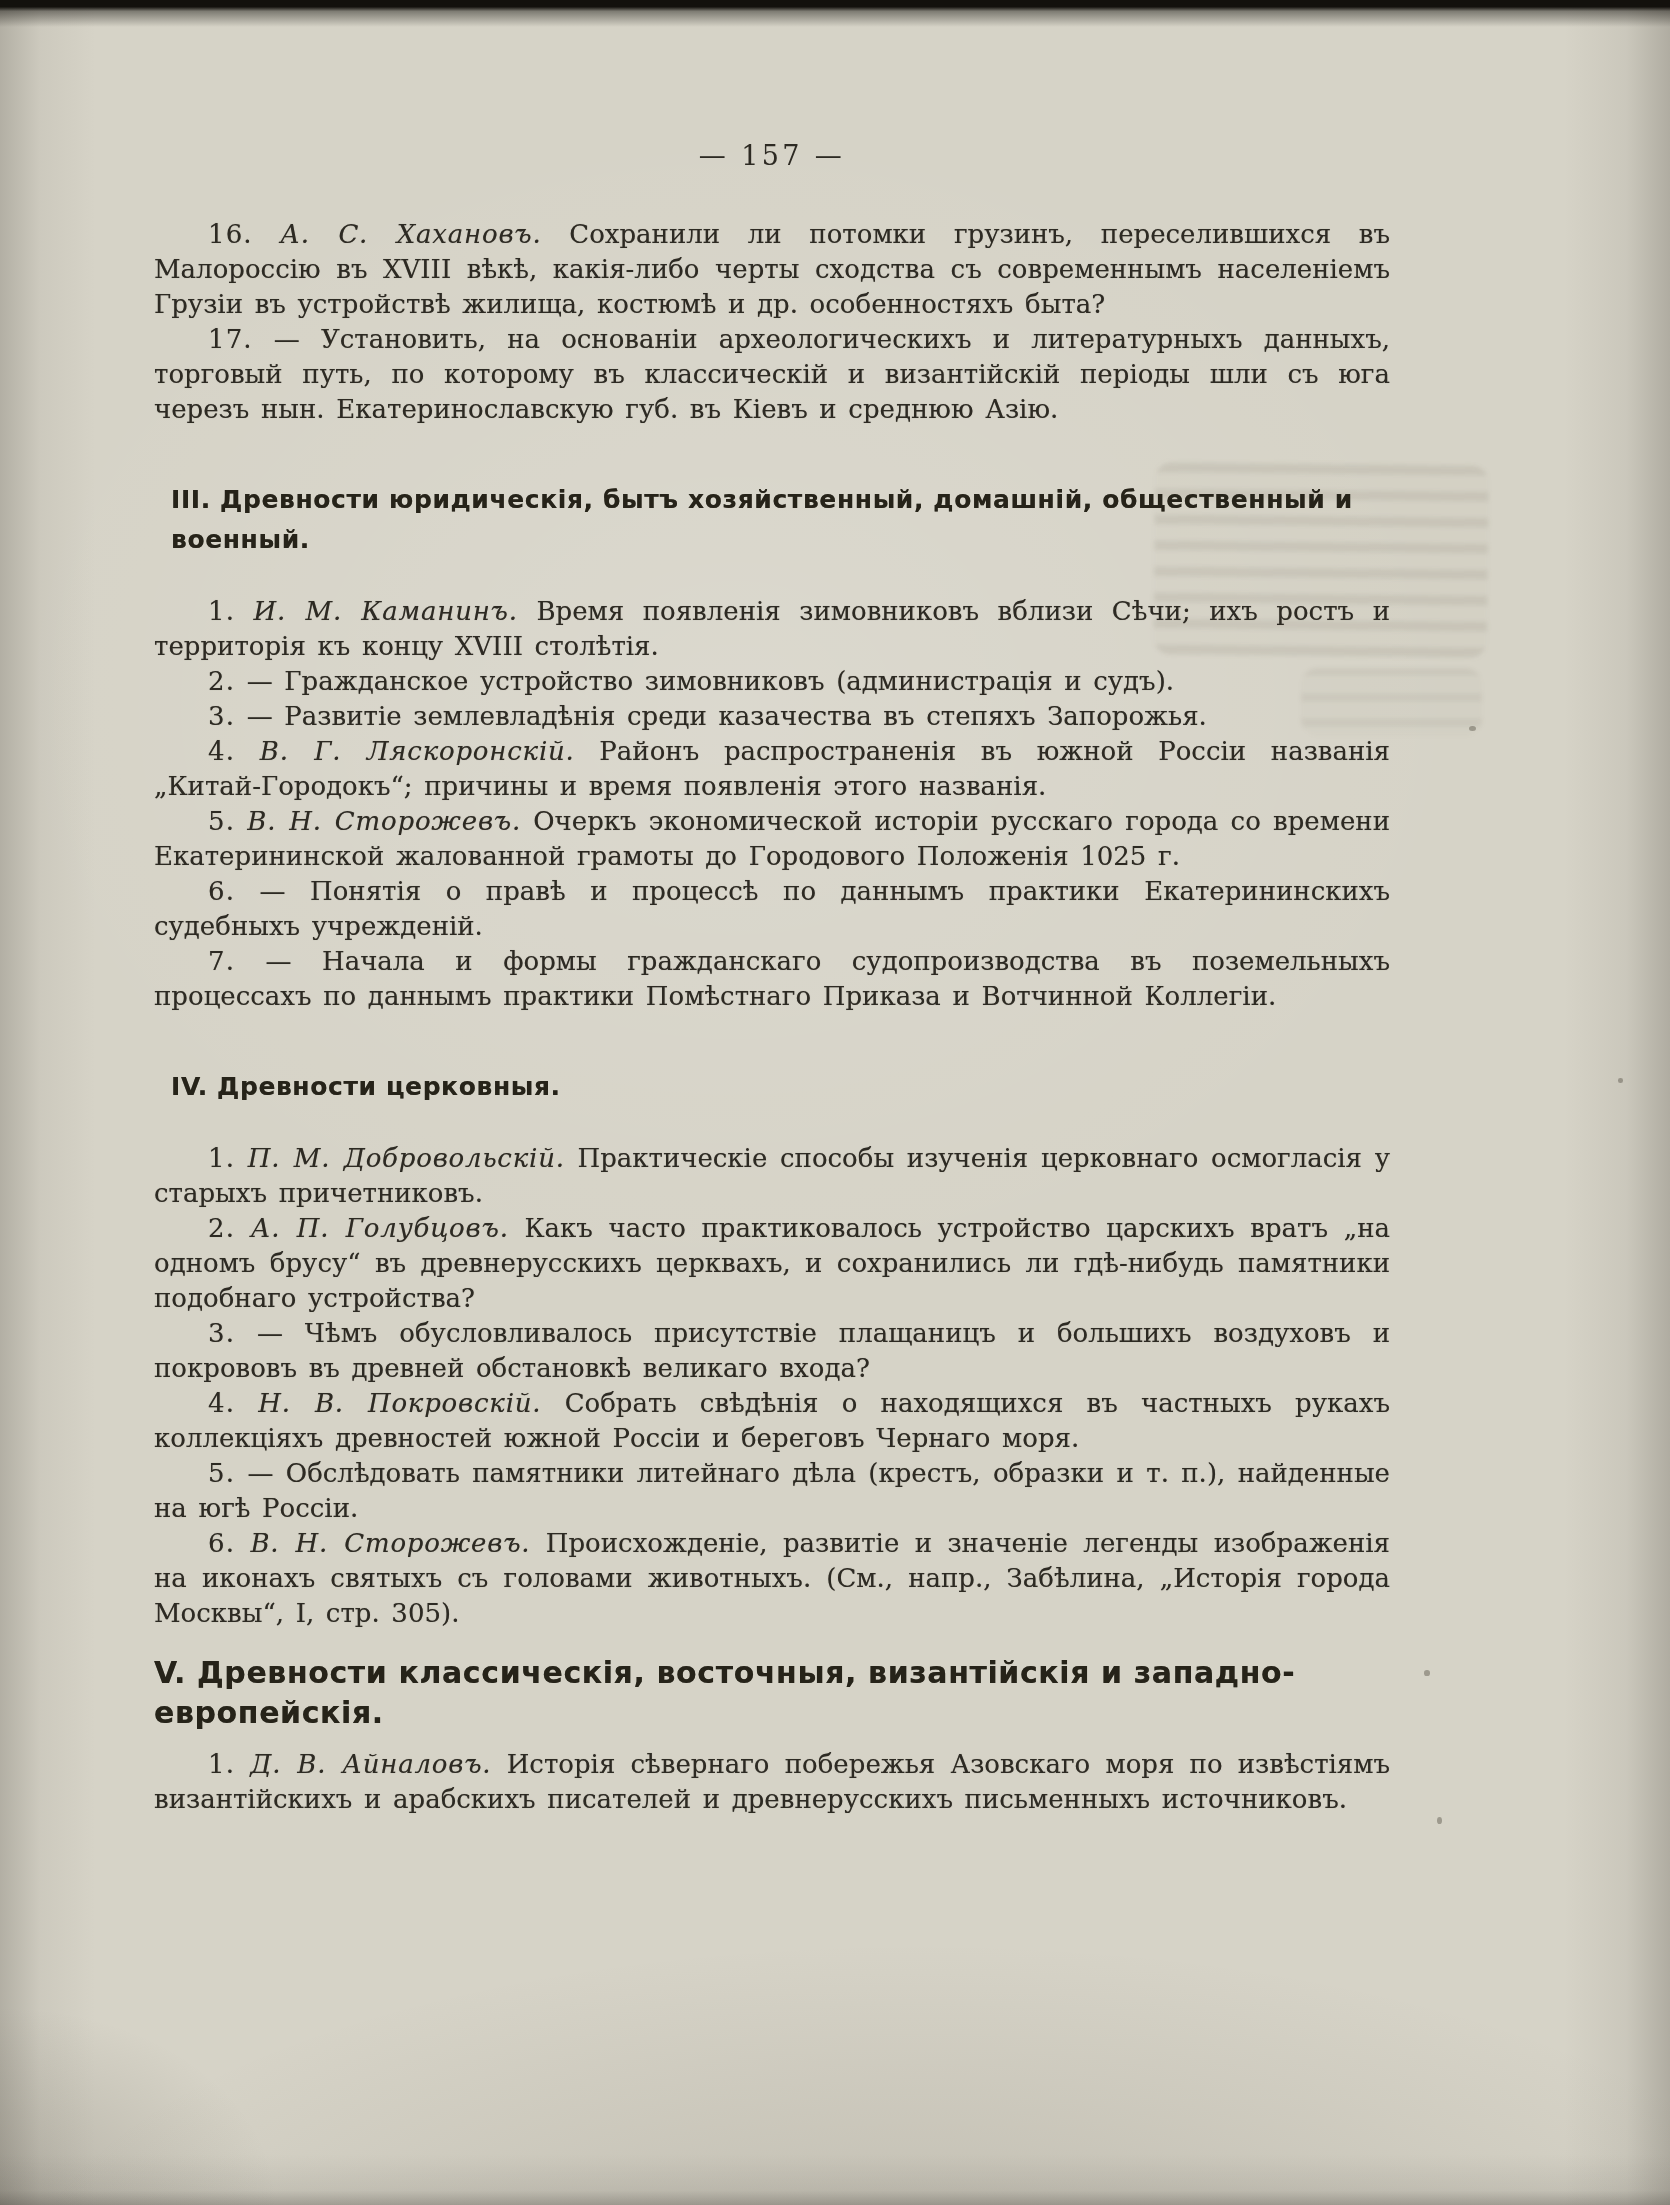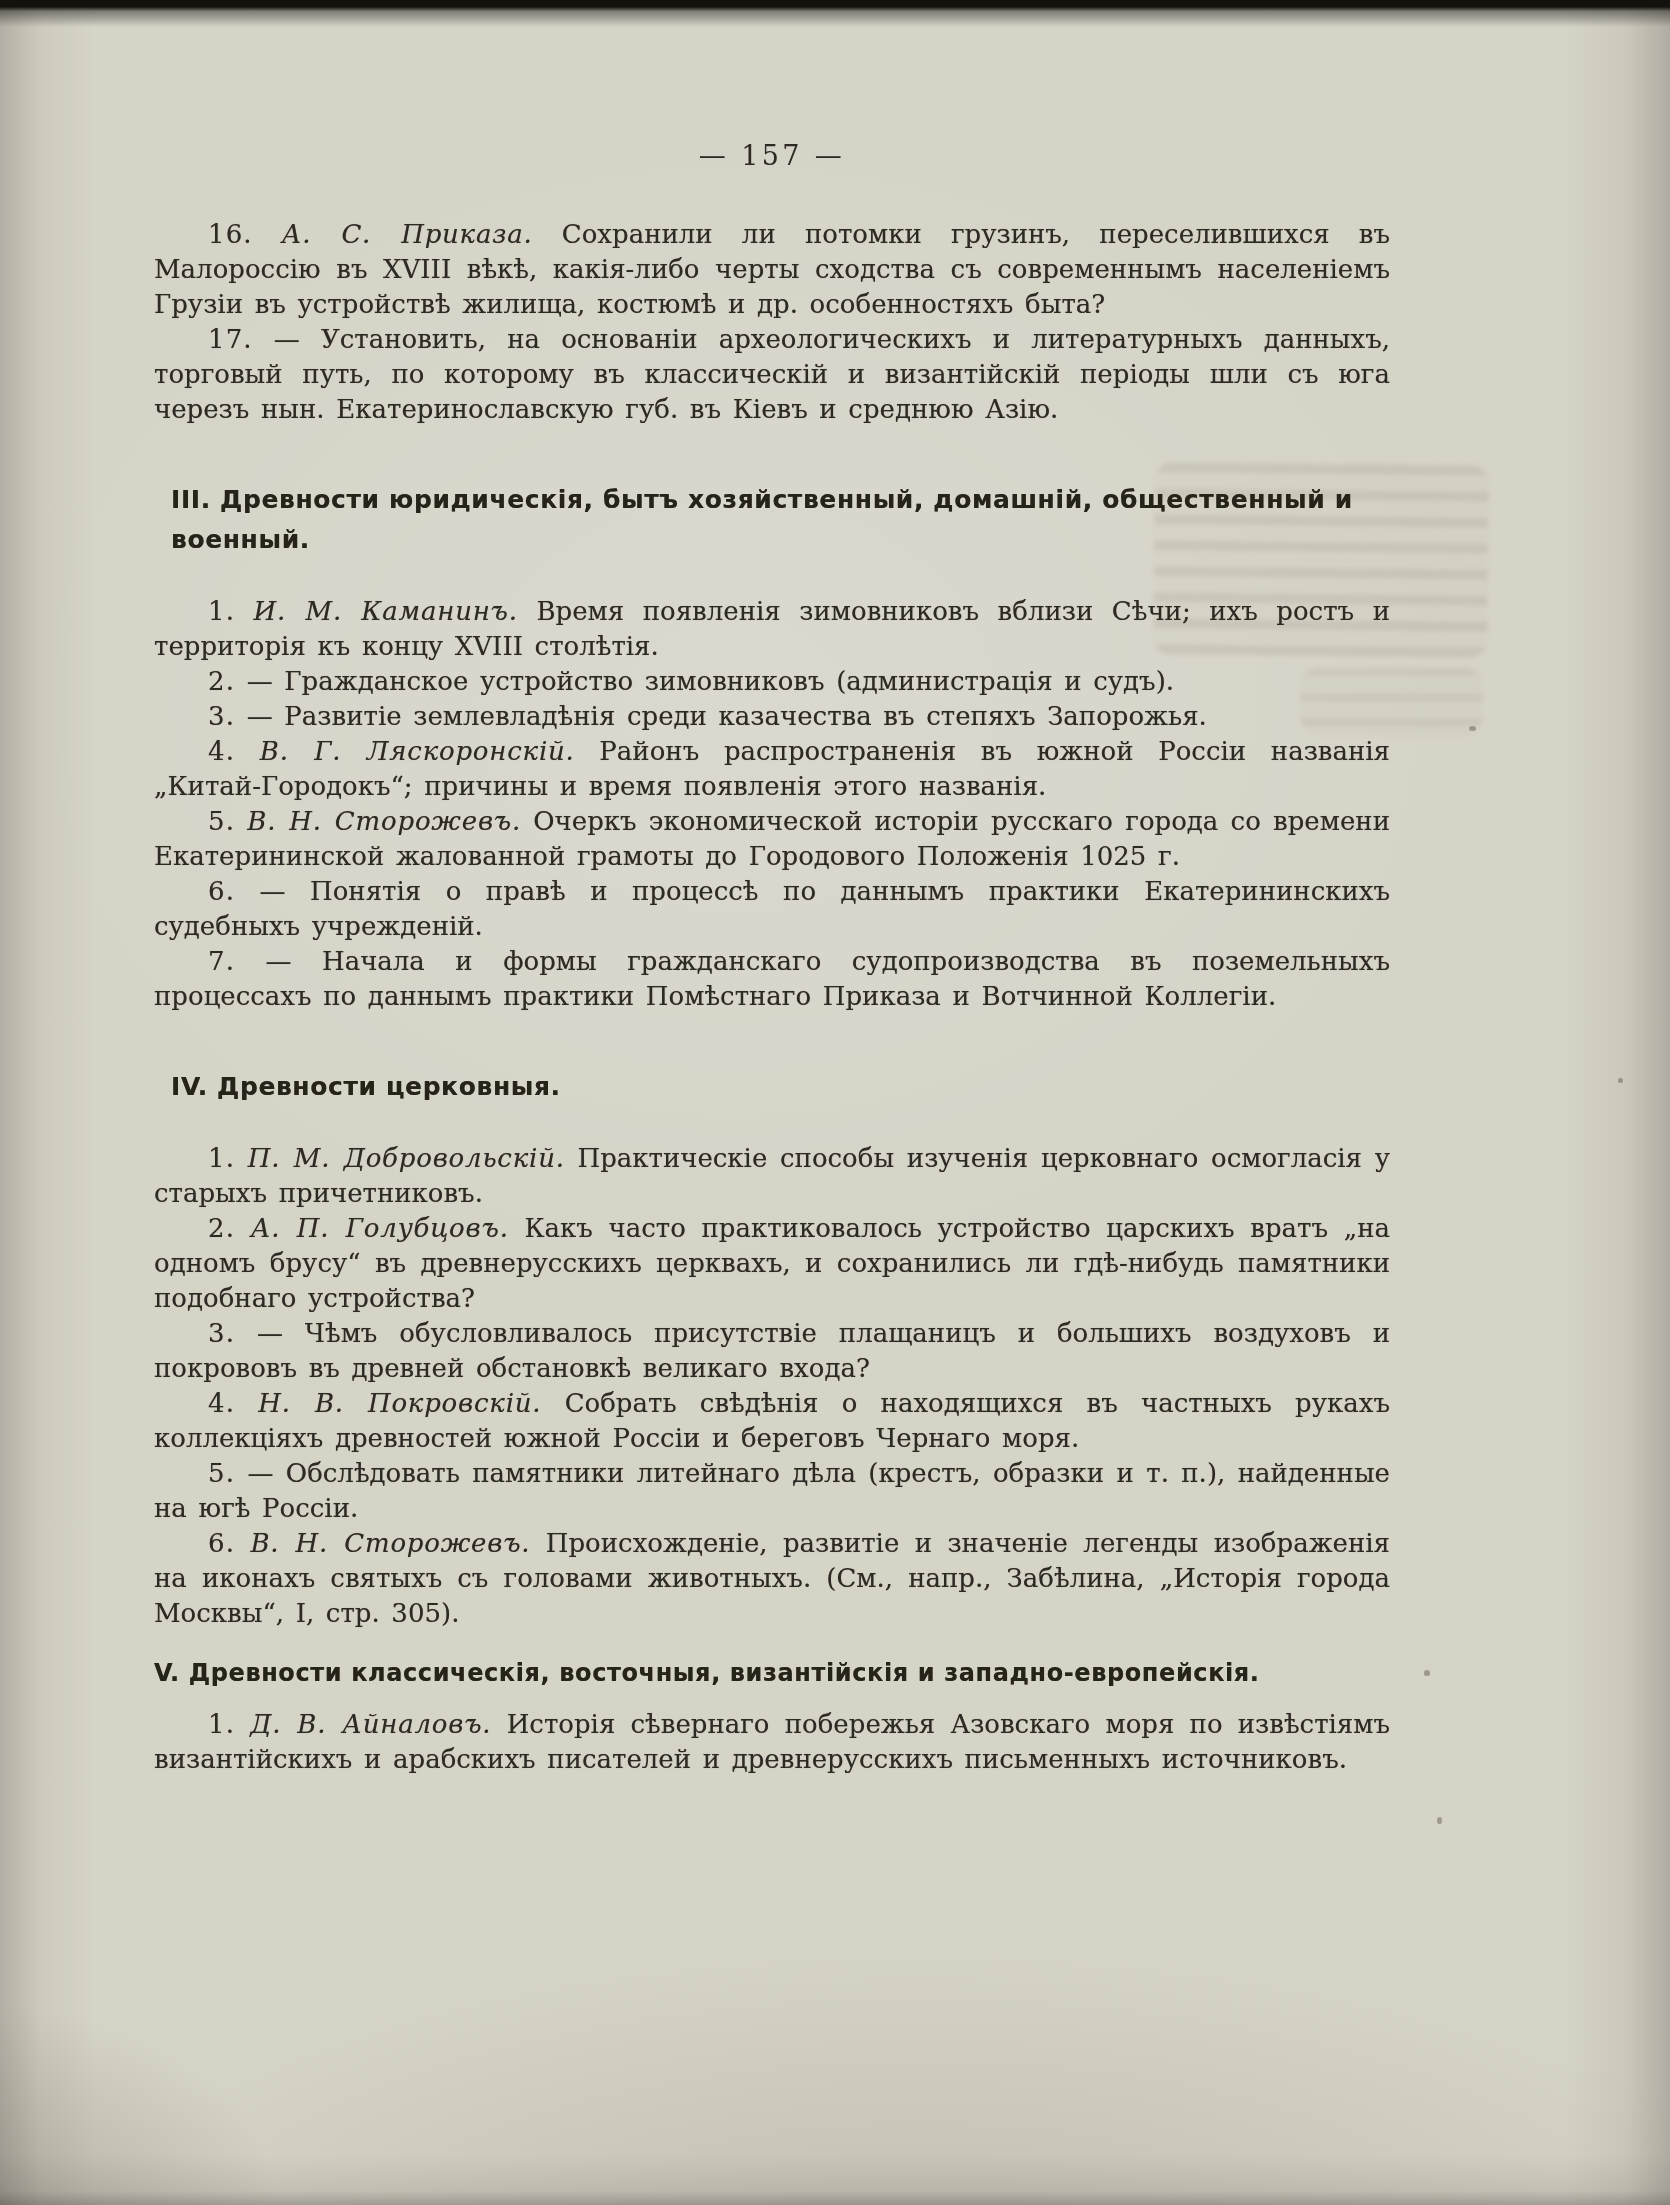--- a/index.html
+++ b/index.html
@@ -94,38 +94,38 @@
     font-size: 25px;
     line-height: 40px;
     text-align: left;
     letter-spacing: 0.6px;
     margin: 53px 17px 34px 17px;
     color: #262319;
     text-shadow: 0 0 0.6px rgba(38,35,25,0.5);
   }
   section:nth-of-type(3) h2 {
     margin: 21.5px 0 14.7px 0;
-    font-size: 24px;
+    font-size: 30px;
   }
 </style>
 </head>
 <body>
 
 <div class="paper">
   <div class="bleed"></div>
   <div class="bleed2"></div>
   <div class="speck s1"></div>
   <div class="speck s2"></div>
   <div class="speck s3"></div>
   <div class="speck s4"></div>
 
   <div class="content">
     <div class="page-number">— 157 —</div>
     <div id="intro-items">
-        <p class="item"><span class="num">16.</span> <span class="author">А. С. Приказа.</span> <span class="txt">Сохранили ли потомки грузинъ, переселившихся въ Малороссію въ XVIII вѣкѣ, какія-либо черты сходства съ современнымъ населеніемъ Грузіи въ устройствѣ жилища, костюмѣ и др. особенностяхъ быта?</span></p>
+        <p class="item"><span class="num">16.</span> <span class="author">А. С. Хахановъ.</span> <span class="txt">Сохранили ли потомки грузинъ, переселившихся въ Малороссію въ XVIII вѣкѣ, какія-либо черты сходства съ современнымъ населеніемъ Грузіи въ устройствѣ жилища, костюмѣ и др. особенностяхъ быта?</span></p>
         <p class="item"><span class="num">17.</span> <span class="dash">—</span> <span class="txt">Установить, на основаніи археологическихъ и литературныхъ данныхъ, торговый путь, по которому въ классическій и византійскій періоды шли съ юга черезъ нын. Екатеринославскую губ. въ Кіевъ и среднюю Азію.</span></p>
       </div>
     <div id="sections">
         <section>
           <h2>III. Древности юридическія, бытъ хозяйственный, домашній, общественный и военный.</h2>
           <p class="item"><span class="num">1.</span> <span class="author">И. М. Каманинъ.</span> <span class="txt">Время появленія зимовниковъ вблизи Сѣчи; ихъ ростъ и территорія къ концу XVIII столѣтія.</span></p>
           <p class="item"><span class="num">2.</span> <span class="dash">—</span> <span class="txt">Гражданское устройство зимовниковъ (администрація и судъ).</span></p>
           <p class="item"><span class="num">3.</span> <span class="dash">—</span> <span class="txt">Развитіе землевладѣнія среди казачества въ степяхъ Запорожья.</span></p>
           <p class="item"><span class="num">4.</span> <span class="author">В. Г. Ляскоронскій.</span> <span class="txt">Районъ распространенія въ южной Россіи названія „Китай-Городокъ“; причины и время появленія этого названія.</span></p>
           <p class="item"><span class="num">5.</span> <span class="author">В. Н. Сторожевъ.</span> <span class="txt">Очеркъ экономической исторіи русскаго города со времени Екатерининской жалованной грамоты до Городового Положенія 1025 г.</span></p>

